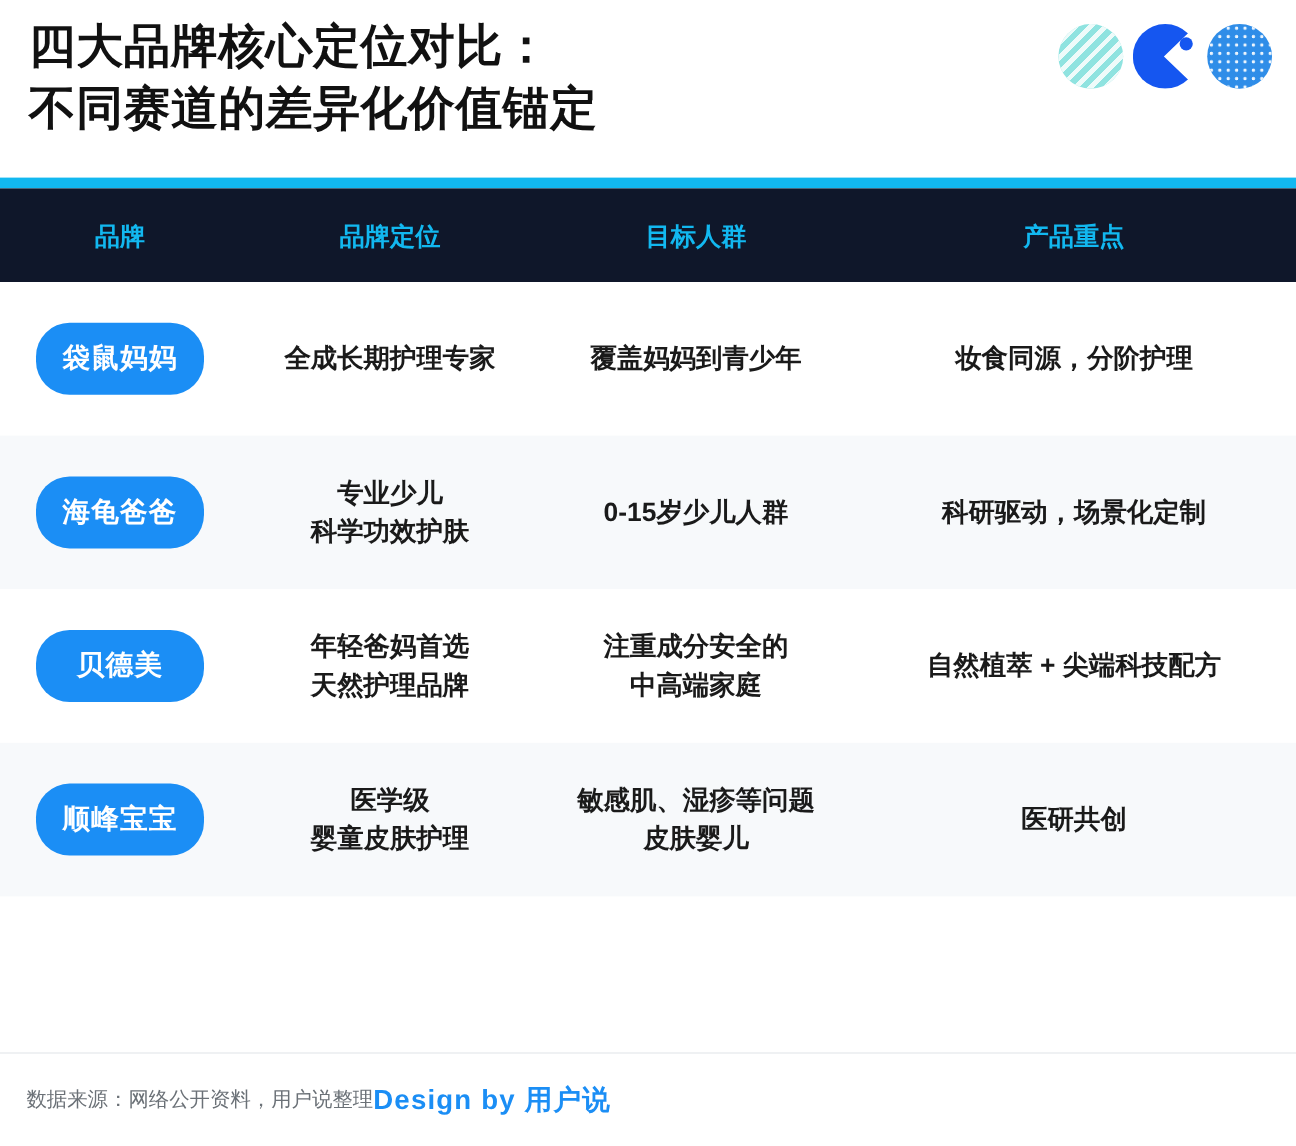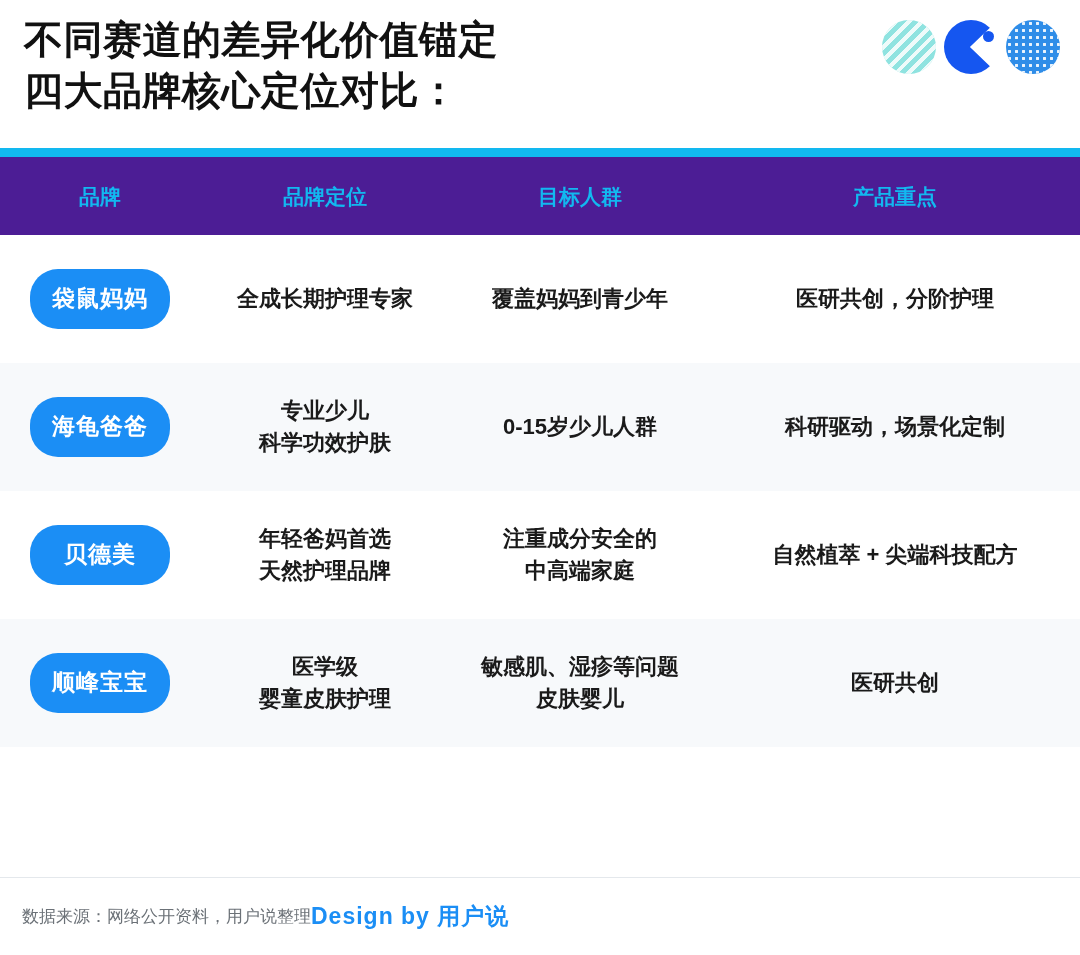--- a/index.html
+++ b/index.html
@@ -114,21 +114,21 @@
     width: 100%;
     border-collapse: collapse;
     table-layout: fixed;
   }
   .table th {
     font-size: 21px;
     font-weight: bold;
     color: #12b8f0;
     padding: 26px 0 24px 0;
     text-align: center;
-    background: #4c1d95;
+    background: #0f172a;
   }
   .table th.col-brand { width: 200px; }
   .table th.col-pos   { width: 250px; }
   .table th.col-aud   { width: 260px; }
   .table th.col-prod  { width: 370px; }
 
   .table tr.row-even td { background: #ffffff; }
   .table tr.row-odd  td { background: #f7f9fb; }
 
   .table td {
@@ -189,22 +189,22 @@
     letter-spacing: 1px;
   }
 </style>
 </head>
 <body>
 
 <div class="page">
 
   <div class="header">
     <div class="title-block">
+      <span class="title-line">四大品牌核心定位对比：</span>
       <span class="title-line">不同赛道的差异化价值锚定</span>
-      <span class="title-line">四大品牌核心定位对比：</span>
     </div>
     <div class="logo">
       <div class="logo-mark lm1"></div>
       <div class="logo-mark lm2">
         <div class="pac"></div>
         <div class="dot"></div>
       </div>
       <div class="logo-mark lm3"></div>
     </div>
   </div>
@@ -226,21 +226,21 @@
         <td class="cell-brand">
           <span class="brand-pill">袋鼠妈妈</span>
         </td>
         <td class="cell-text">
           <span class="line">全成长期护理专家</span>
         </td>
         <td class="cell-text">
           <span class="line">覆盖妈妈到青少年</span>
         </td>
         <td class="cell-text">
-          <span class="line">医研共创，分阶护理</span>
+          <span class="line">妆食同源，分阶护理</span>
         </td>
       </tr>
 
       <tr class="row-odd row-h">
         <td class="cell-brand">
           <span class="brand-pill">海龟爸爸</span>
         </td>
         <td class="cell-text">
           <span class="line">专业少儿</span>
           <span class="line">科学功效护肤</span>

